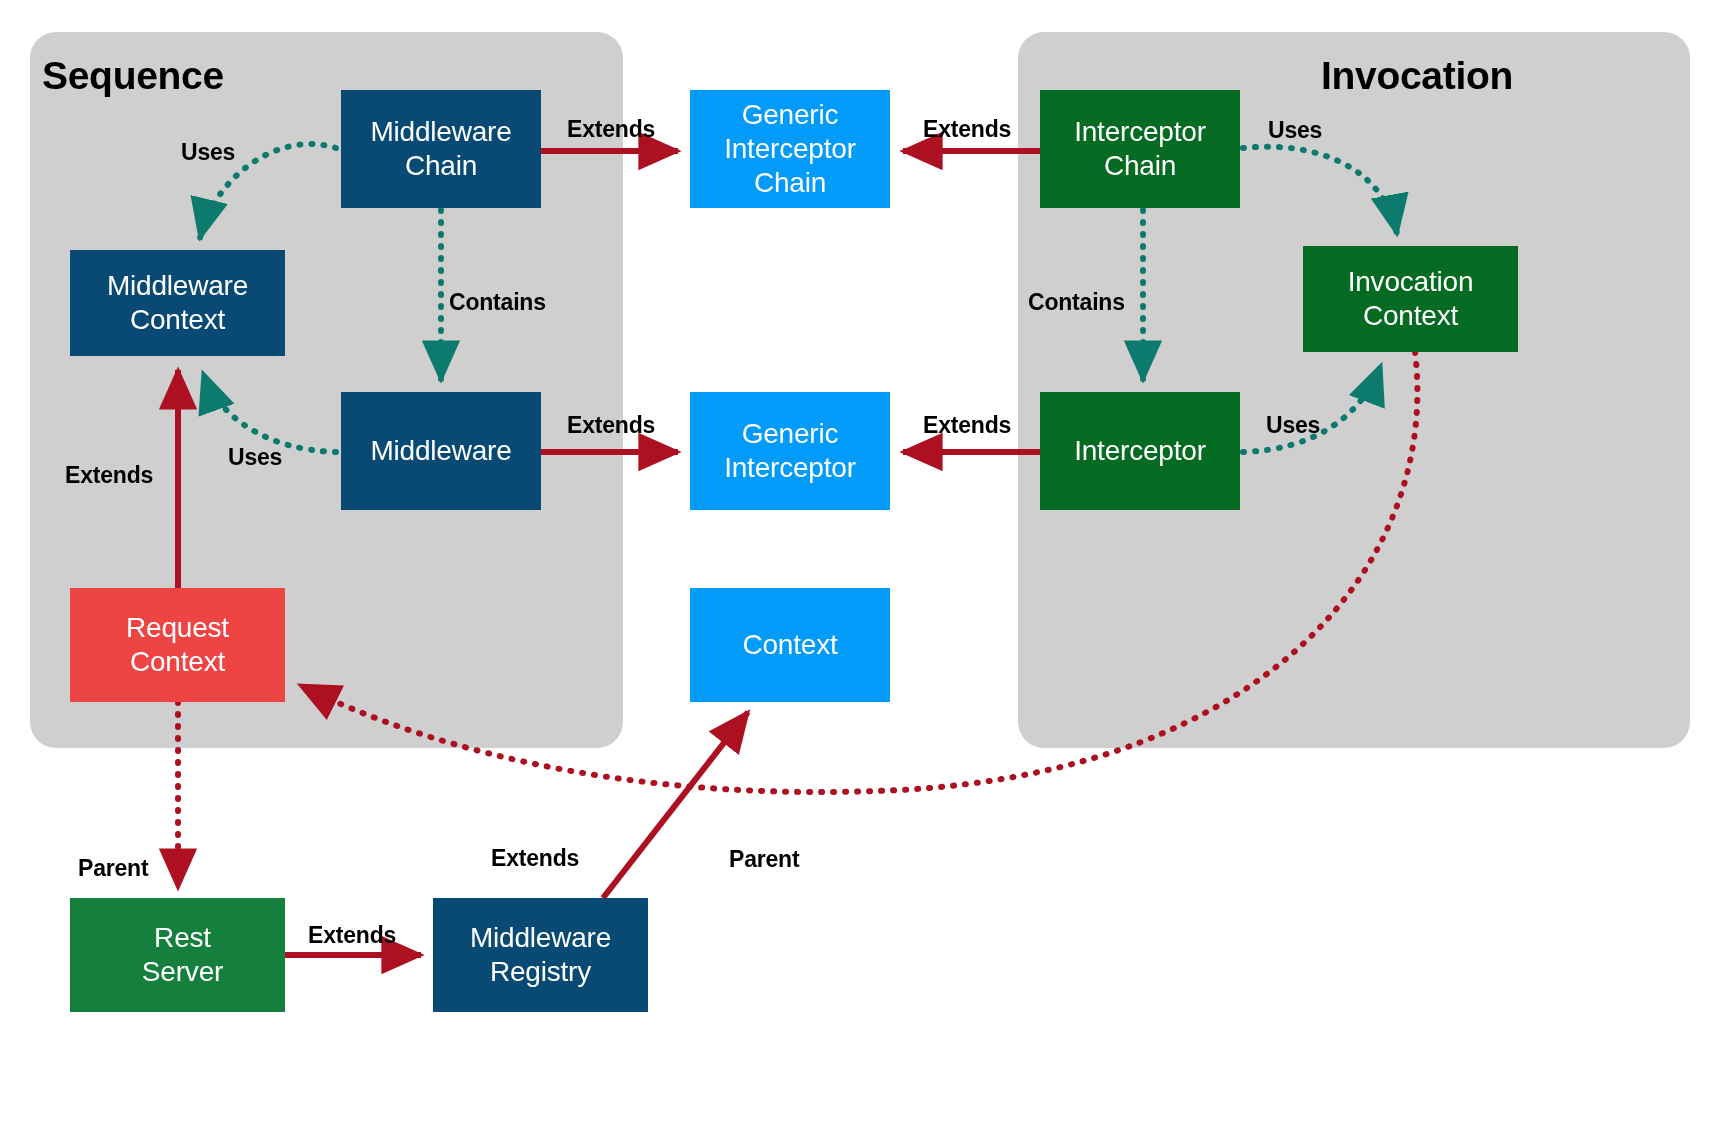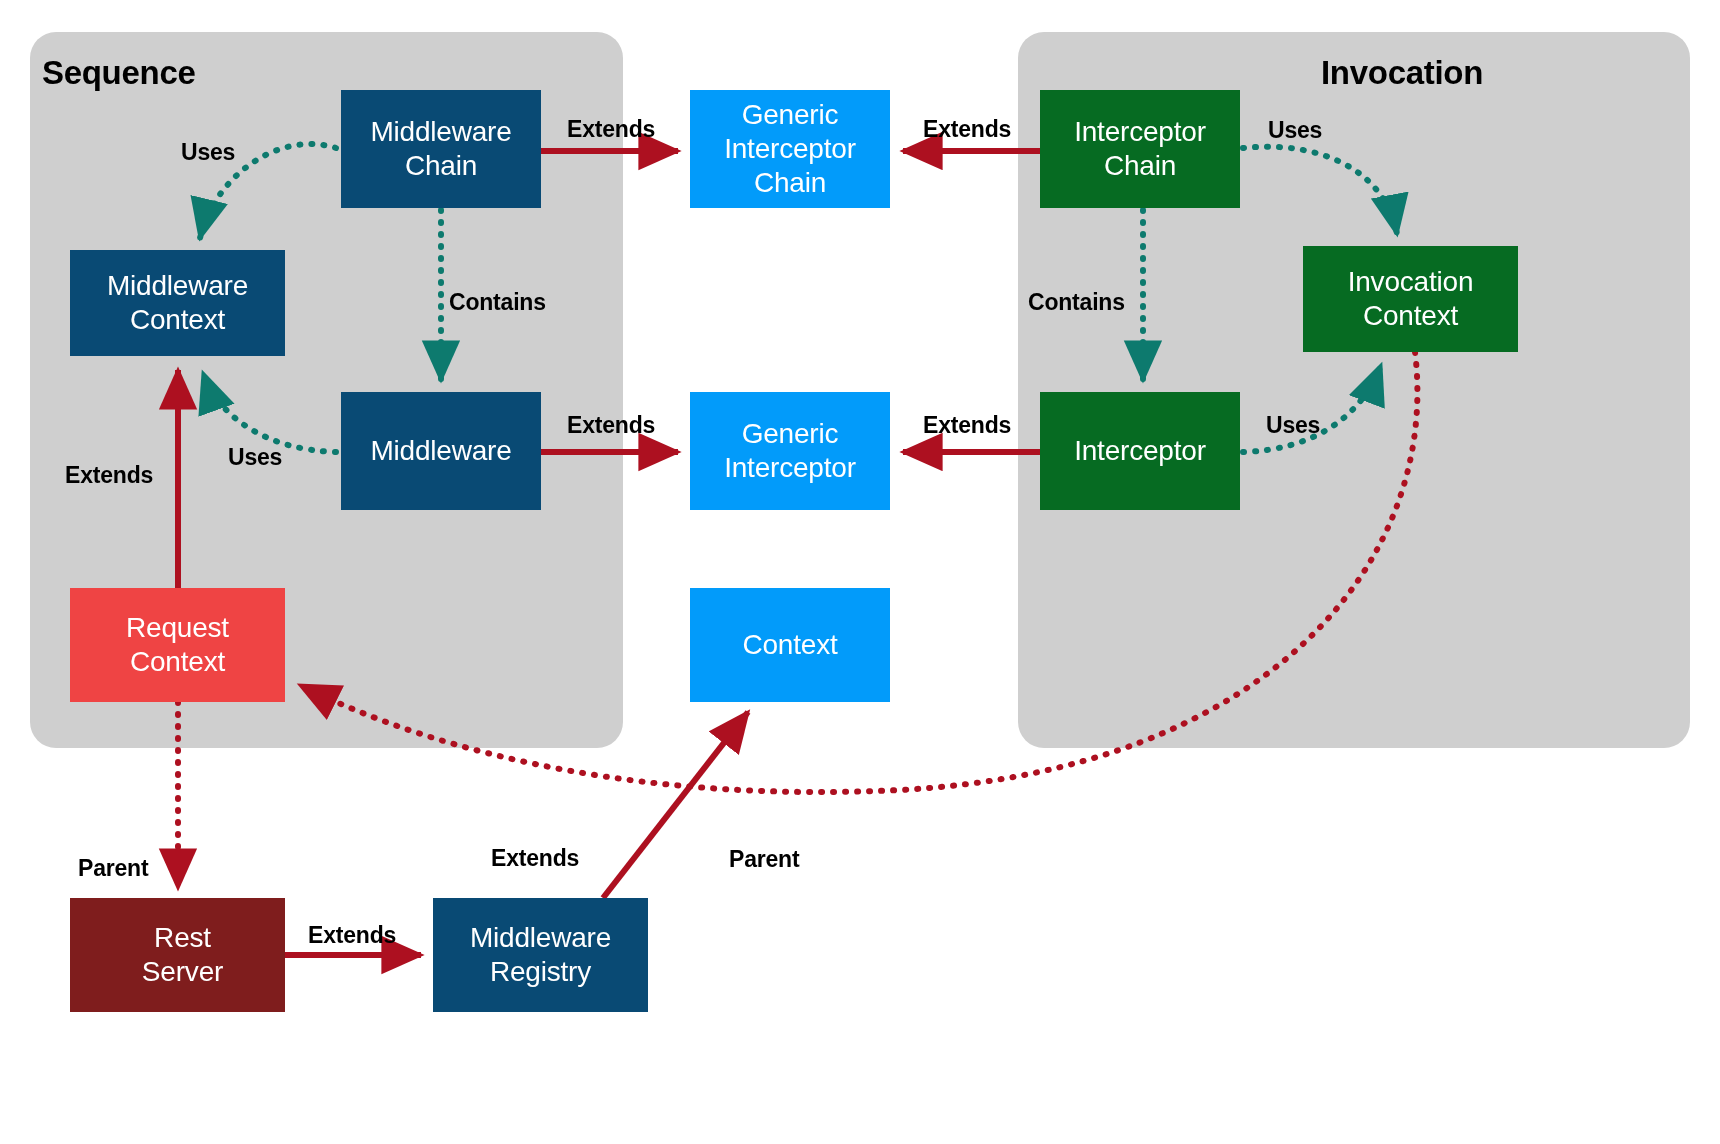--- a/index.html
+++ b/index.html
@@ -15,21 +15,21 @@
     font-family: "Liberation Sans", sans-serif;
     overflow: hidden;
   }
   .group-panel {
     position: absolute;
     background: #cfcfcf;
     border-radius: 26px;
   }
   .group-title {
     position: absolute;
-    font-size: 33px;
+    font-size: 39px;
     font-weight: bold;
     color: #000000;
     white-space: nowrap;
     letter-spacing: -0.3px;
   }
   .node {
     position: absolute;
     display: flex;
     align-items: center;
     justify-content: center;
@@ -143,21 +143,21 @@
   </div>
 
   <div class="node" style="left:70px; top:588px; width:215px; height:114px; background:#ef4444;">
     <span>Request<br>Context</span>
   </div>
 
   <div class="node" style="left:690px; top:588px; width:200px; height:114px; background:#029bfa;">
     <span>Context</span>
   </div>
 
-  <div class="node" style="left:70px; top:898px; width:215px; height:114px; background:#7f1d1d;padding-left:16px;">
+  <div class="node" style="left:70px; top:898px; width:215px; height:114px; background:#15803d;padding-left:16px;">
     <span>Rest<br>Server</span>
   </div>
 
   <div class="node" style="left:433px; top:898px; width:215px; height:114px; background:#094a74;">
     <span>Middleware<br>Registry</span>
   </div>
 
   <div class="edge-label" style="left:181px; top:139px;">Uses</div>
   <div class="edge-label" style="left:567px; top:116px;">Extends</div>
   <div class="edge-label" style="left:923px; top:116px;">Extends</div>

